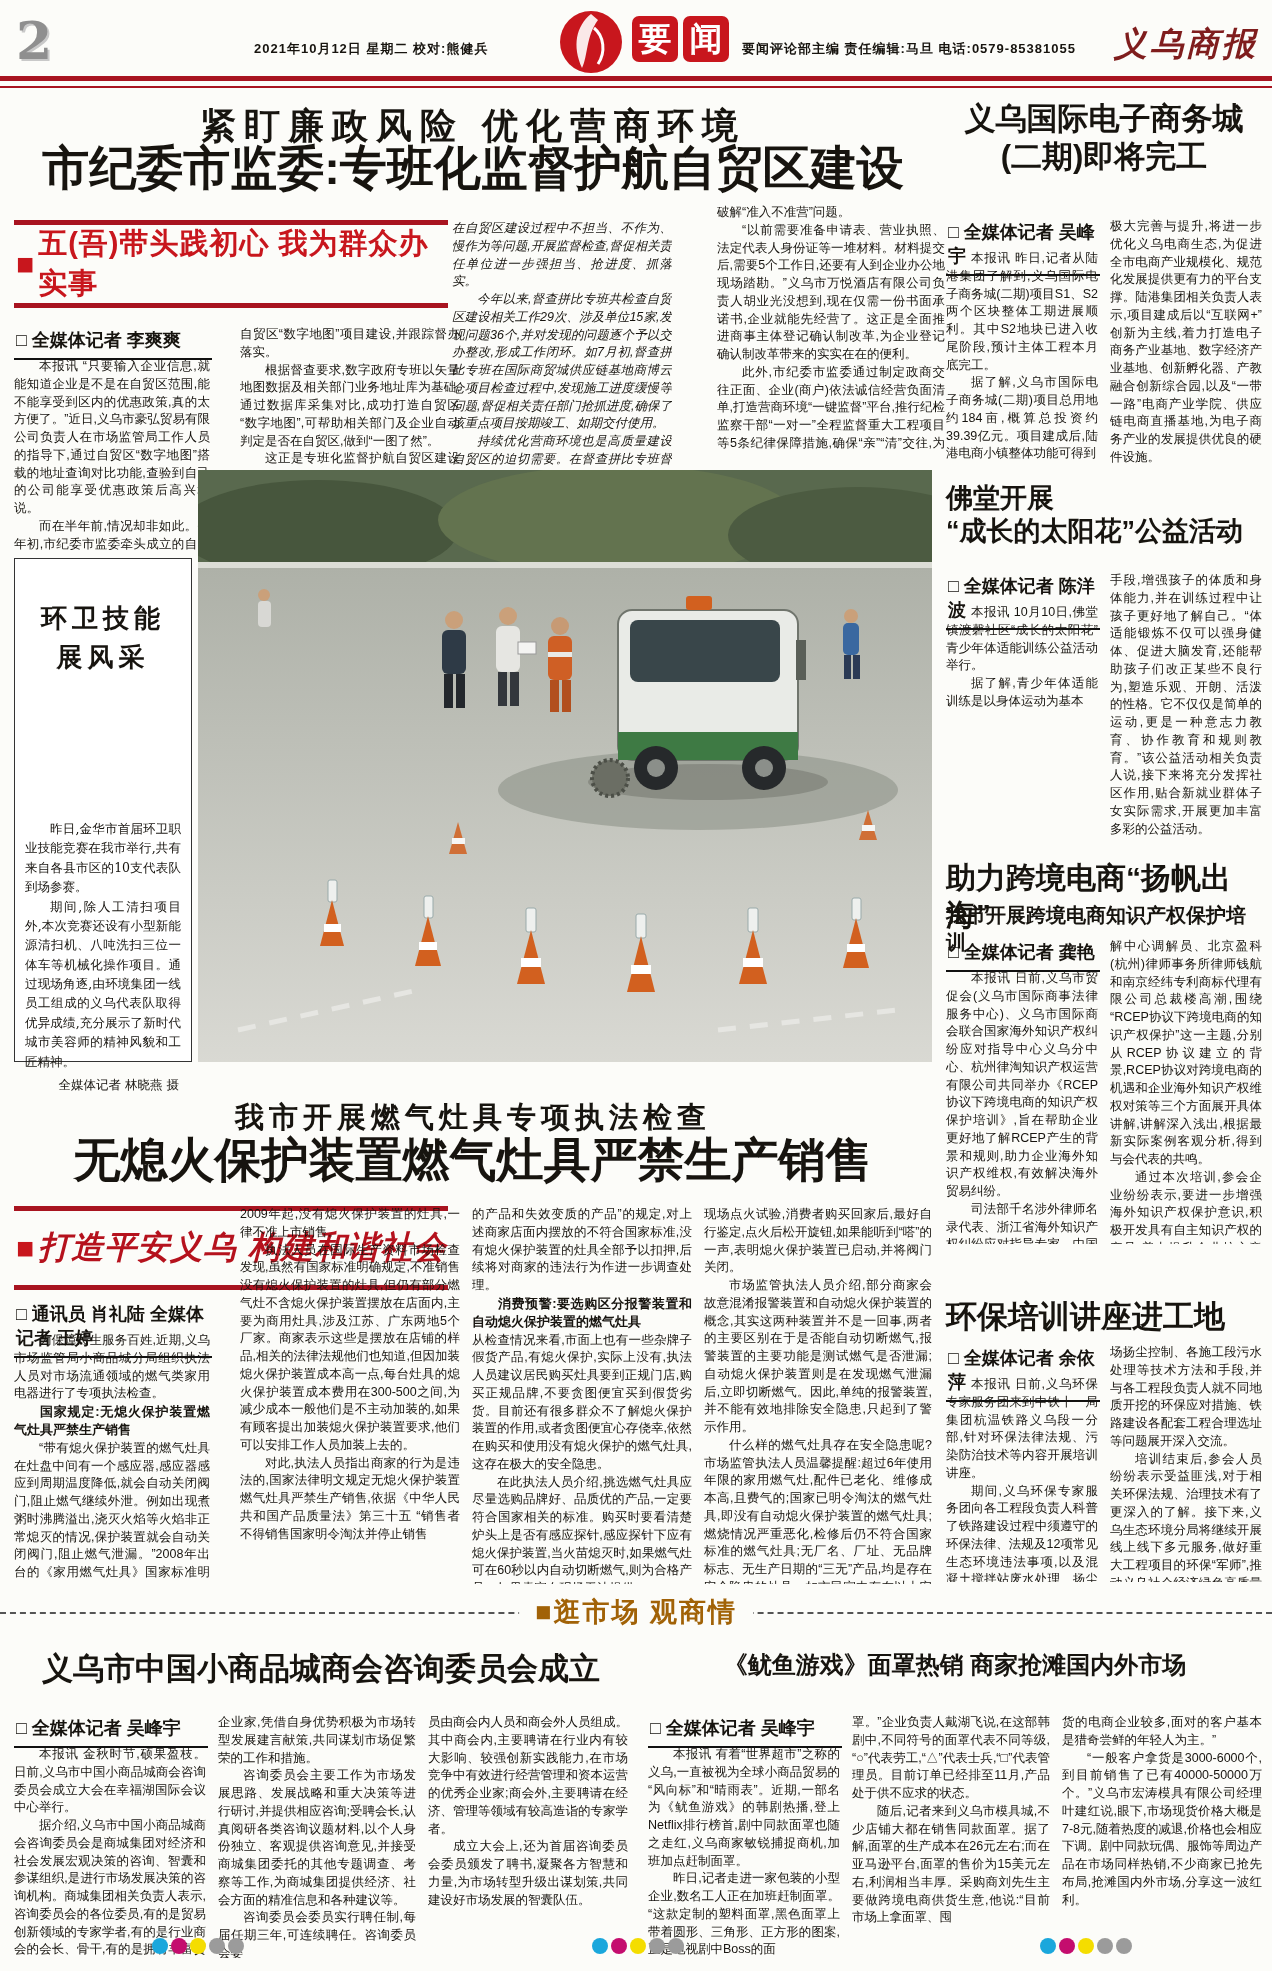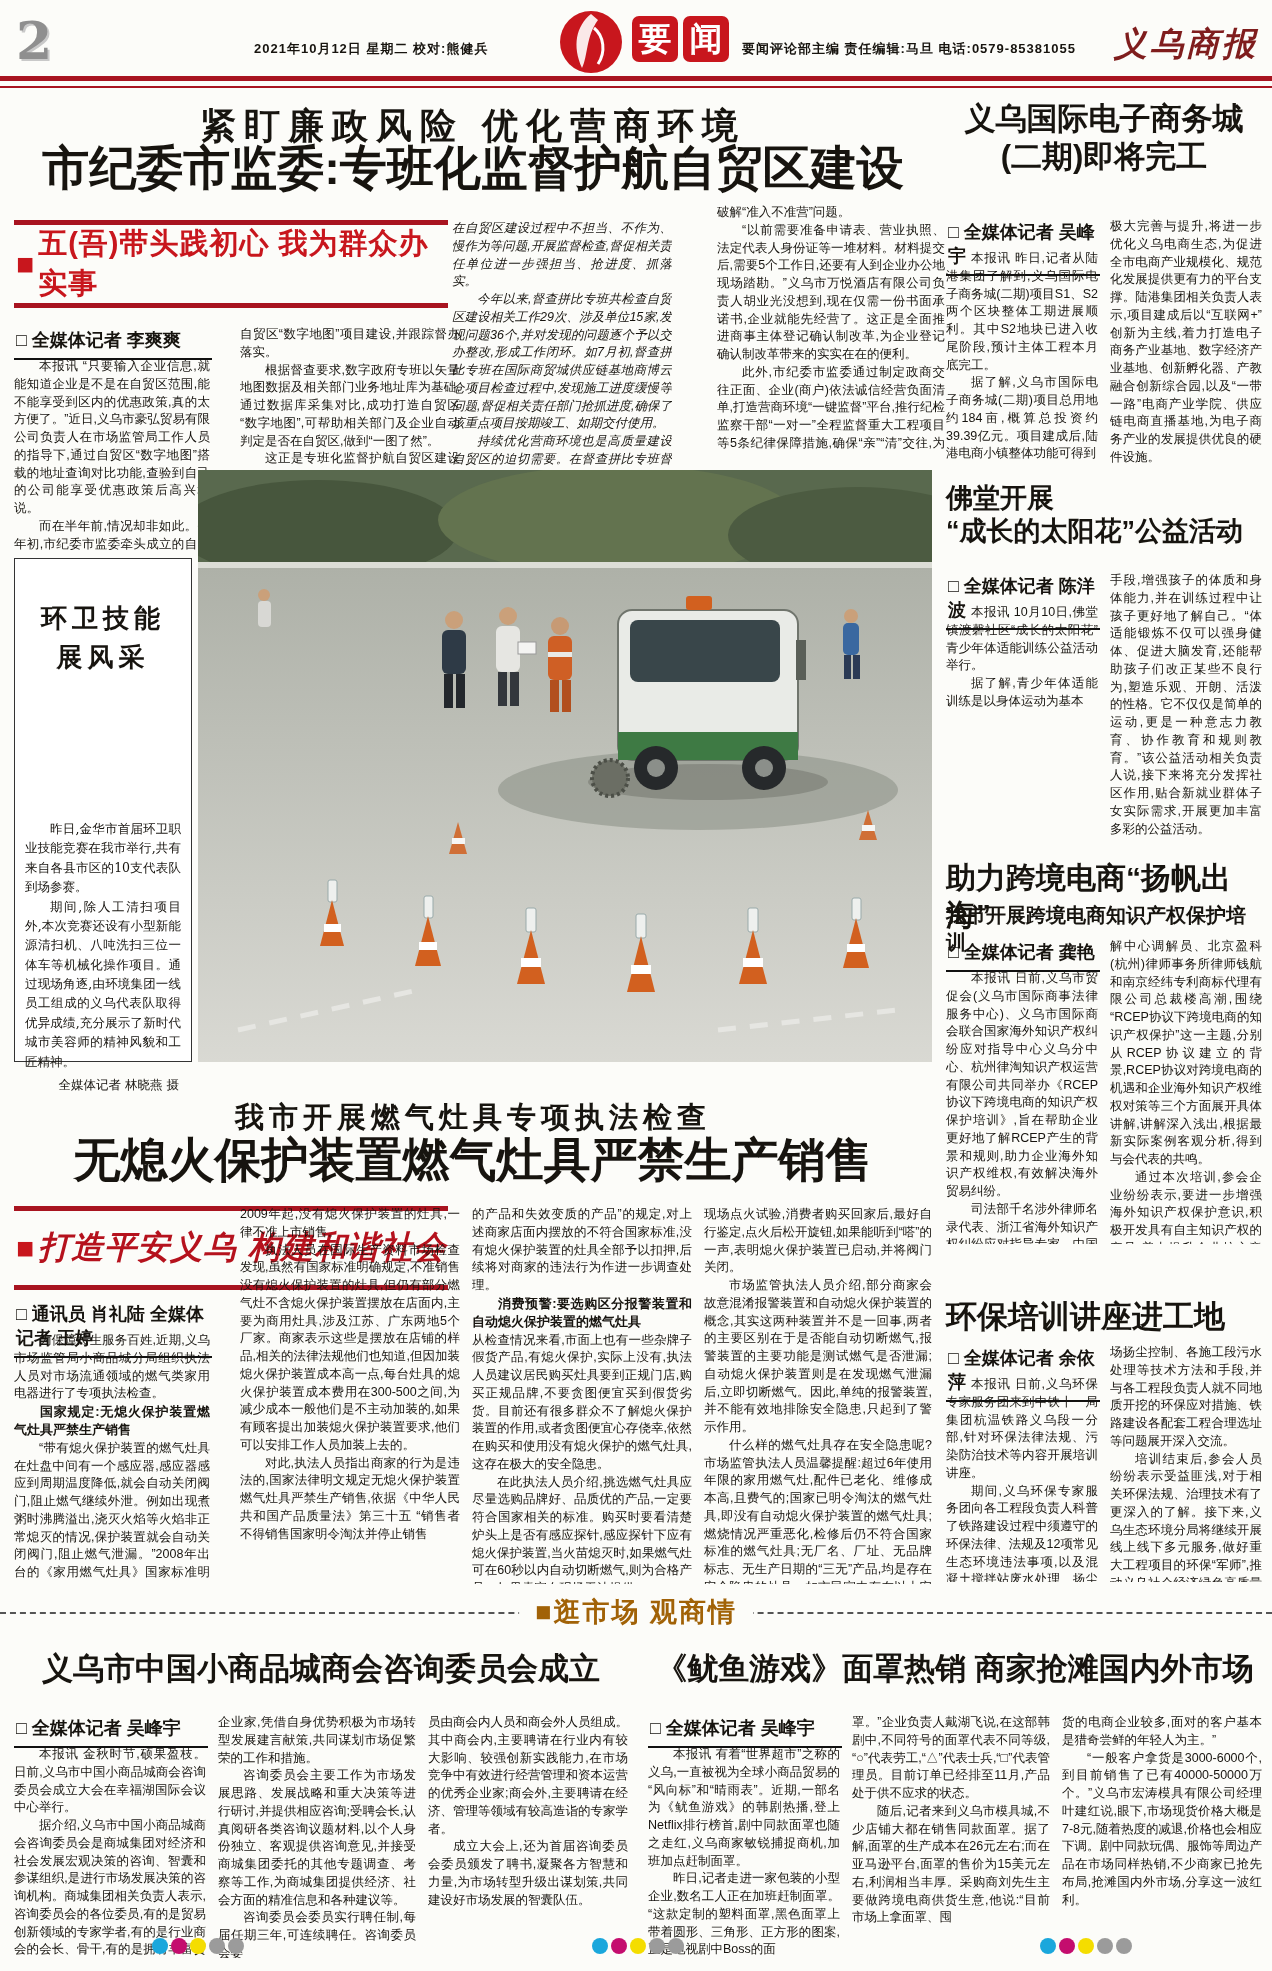--- a/index.html
+++ b/index.html
@@ -76,21 +76,21 @@
   .r3-right{left:1110px;top:938px;width:152px;height:306px;}
   .r4-head{left:946px;top:1298px;width:316px;font-size:31px;}
   .r4-byline{left:946px;top:1344px;width:152px;}
   .r4-left{left:946px;top:1376px;width:152px;height:206px;}
   .r4-right{left:1110px;top:1344px;width:152px;height:238px;}
   
   .market-rule{position:absolute;left:0;top:1612px;width:1272px;border-top:2px dashed #555;}
   .market-label{position:absolute;left:50%;transform:translateX(-50%);top:1594px;background:#fcfcf9;
                 padding:0 16px;color:#a16207;font-size:27px;font-weight:900;letter-spacing:2px;}
   .b1-head{left:14px;top:1652px;width:614px;font-size:31px;}
-  .b2-head{left:648px;top:1652px;width:614px;font-size:31px;}
+  .b2-head{left:648px;top:1652px;width:614px;font-size:24px;}
   .b1-byline{left:14px;top:1714px;width:192px;}
   .b2-byline{left:648px;top:1714px;width:192px;}
   .b1-col1{left:14px;top:1746px;width:192px;height:212px;}
   .b1-col2{left:218px;top:1714px;width:198px;height:244px;}
   .b1-col3{left:428px;top:1714px;width:200px;height:244px;}
   .b2-col1{left:648px;top:1746px;width:192px;height:212px;}
   .b2-col2{left:852px;top:1714px;width:198px;height:244px;}
   .b2-col3{left:1062px;top:1714px;width:200px;height:244px;}
   
   .dots{position:absolute;top:1938px;display:flex;gap:3px;}

